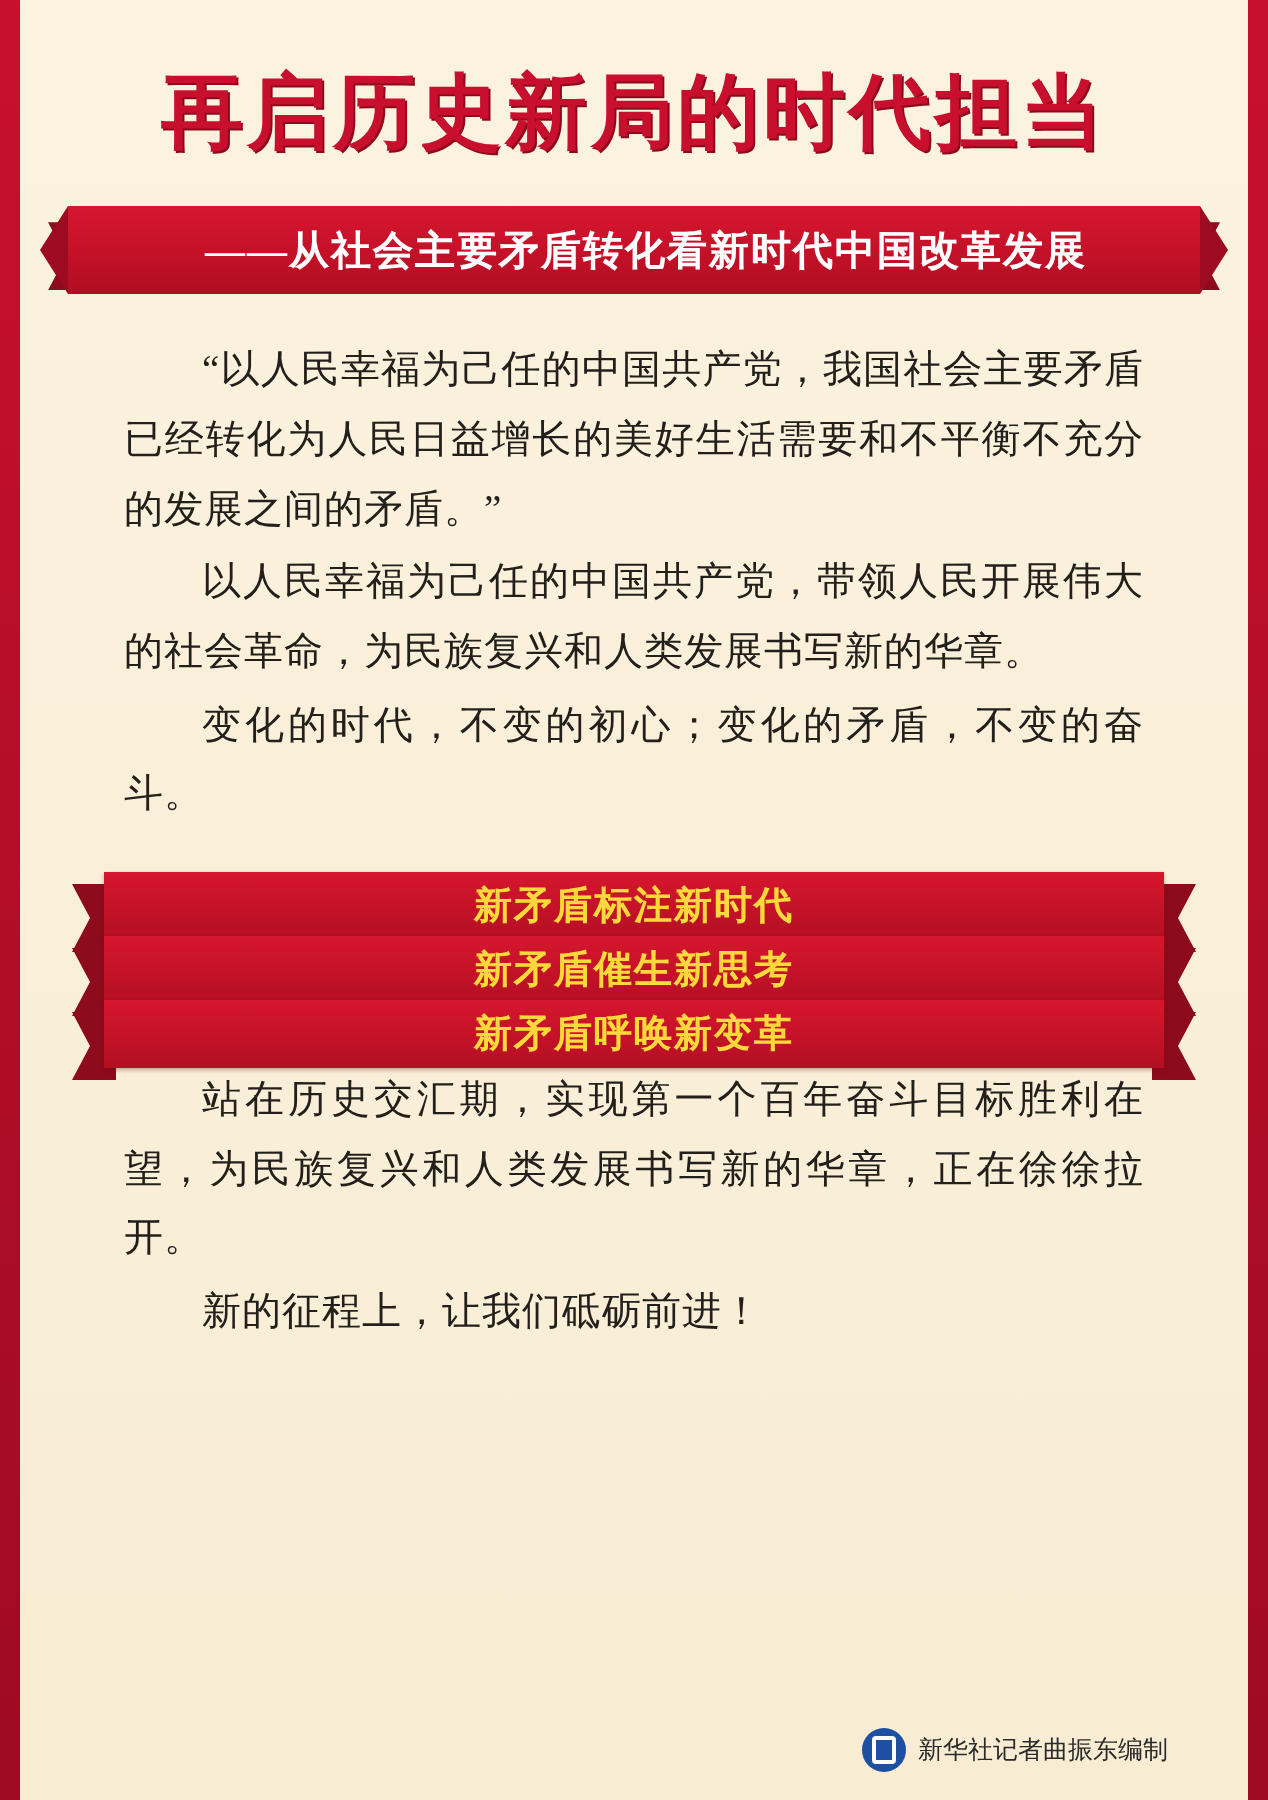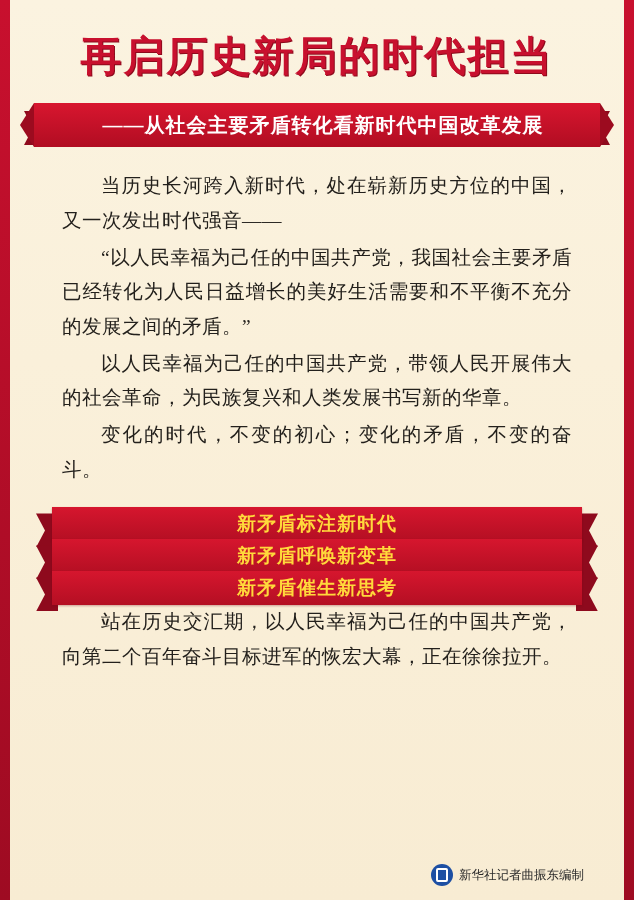--- a/index.html
+++ b/index.html
@@ -215,52 +215,52 @@
 
     <div class="ribbon">
       <div class="banner-tail-l" style="top:8px;"></div>
       <div class="banner-tail-r" style="top:8px;"></div>
       <div class="ribbon-body">
         <span class="ribbon-text">——从社会主要矛盾转化看新时代中国改革发展</span>
       </div>
     </div>
 
     <div class="body-block">
-      <p class="para">当历史长河跨入新时代，处在崭新历史方位的中国，又一次发出时代强音——</p>
       <p class="para">“以人民幸福为己任的中国共产党，我国社会主要矛盾已经转化为人民日益增长的美好生活需要和不平衡不充分的发展之间的矛盾。”</p>
       <p class="para">以人民幸福为己任的中国共产党，带领人民开展伟大的社会革命，为民族复兴和人类发展书写新的华章。</p>
       <p class="para">变化的时代，不变的初心；变化的矛盾，不变的奋斗。</p>
     </div>
 
     <div class="banners">
       <div class="banner">
         <div class="banner-tail-l"></div>
         <div class="banner-tail-r"></div>
         <div class="banner-main">
           <span class="banner-text">新矛盾标注新时代</span>
         </div>
       </div>
       <div class="banner">
         <div class="banner-tail-l"></div>
         <div class="banner-tail-r"></div>
         <div class="banner-main">
-          <span class="banner-text">新矛盾呼唤新变革</span>
+          <span class="banner-text">新矛盾催生新思考</span>
         </div>
       </div>
       <div class="banner">
         <div class="banner-tail-l"></div>
         <div class="banner-tail-r"></div>
         <div class="banner-main">
-          <span class="banner-text">新矛盾催生新思考</span>
+          <span class="banner-text">新矛盾呼唤新变革</span>
         </div>
       </div>
     </div>
 
     <div class="closing-block">
-      <p class="para">站在历史交汇期，以人民幸福为己任的中国共产党，向第二个百年奋斗目标进军的恢宏大幕，正在徐徐拉开。</p>
+      <p class="para">站在历史交汇期，实现第一个百年奋斗目标胜利在望，为民族复兴和人类发展书写新的华章，正在徐徐拉开。</p>
+      <p class="para">新的征程上，让我们砥砺前进！</p>
     </div>
 
     <div class="credit">
       <span class="credit-logo"></span>
       <span class="credit-text">新华社记者曲振东编制</span>
     </div>
 
   </div>
 </div>
 

